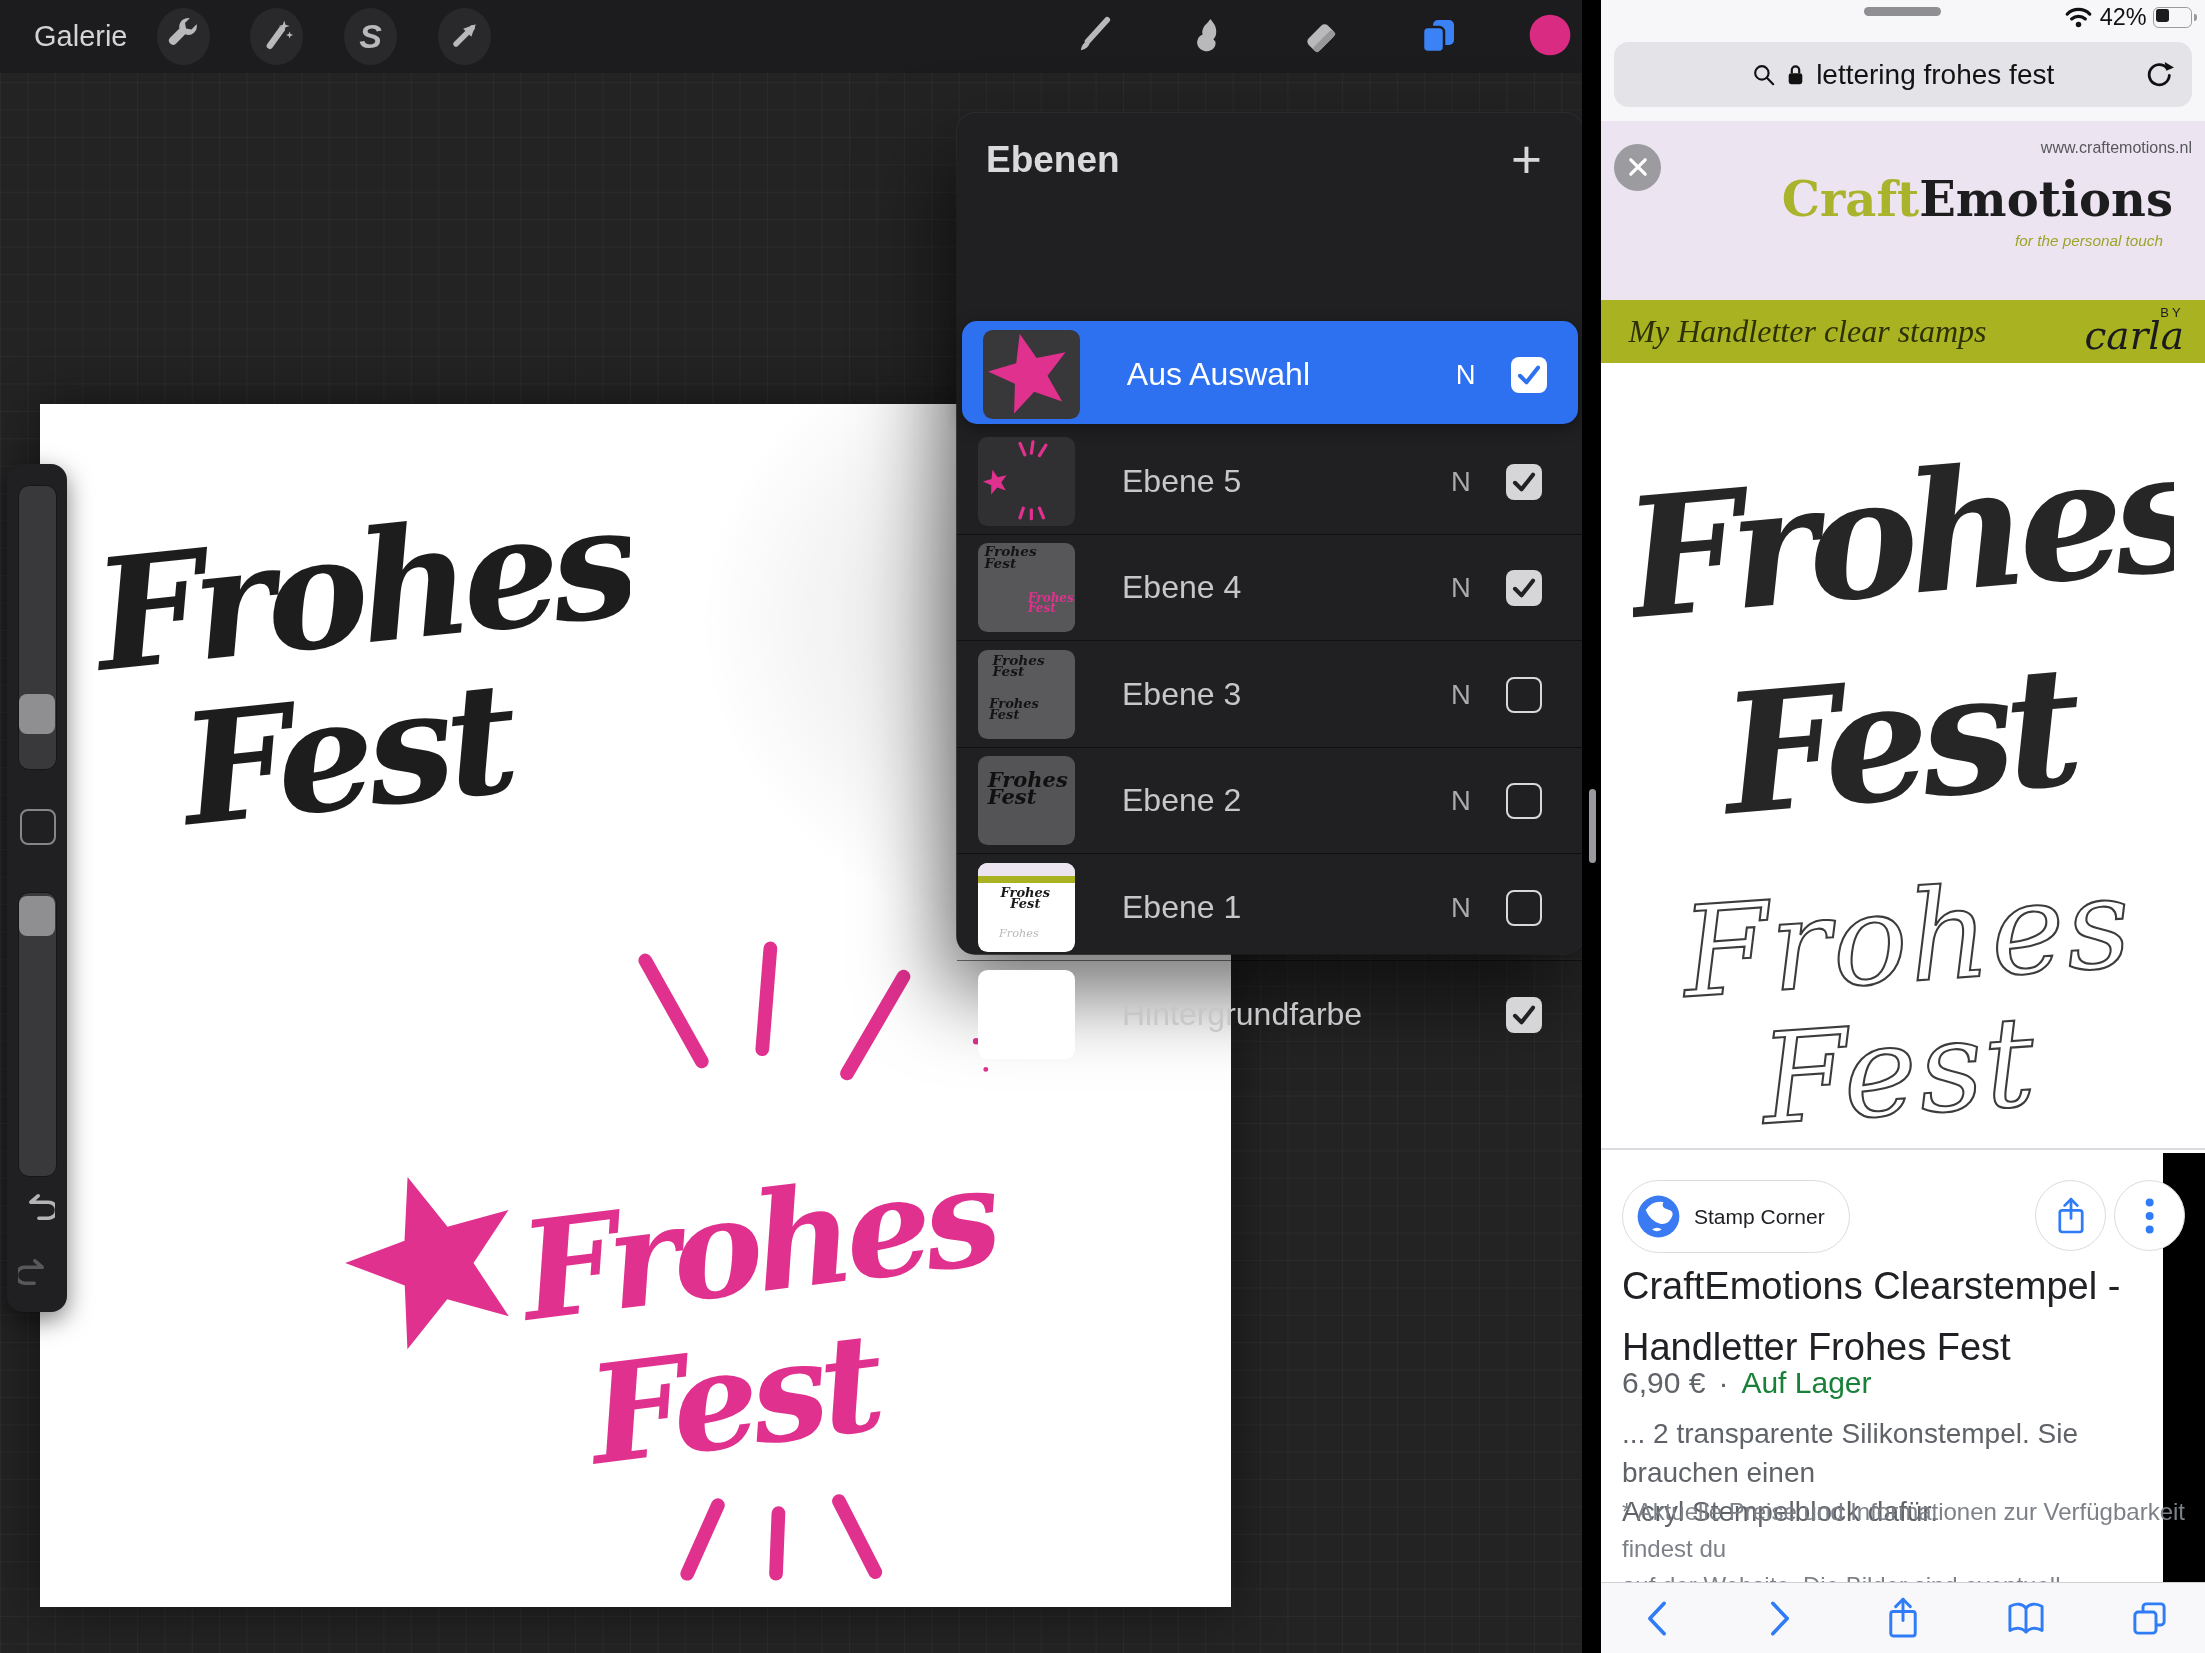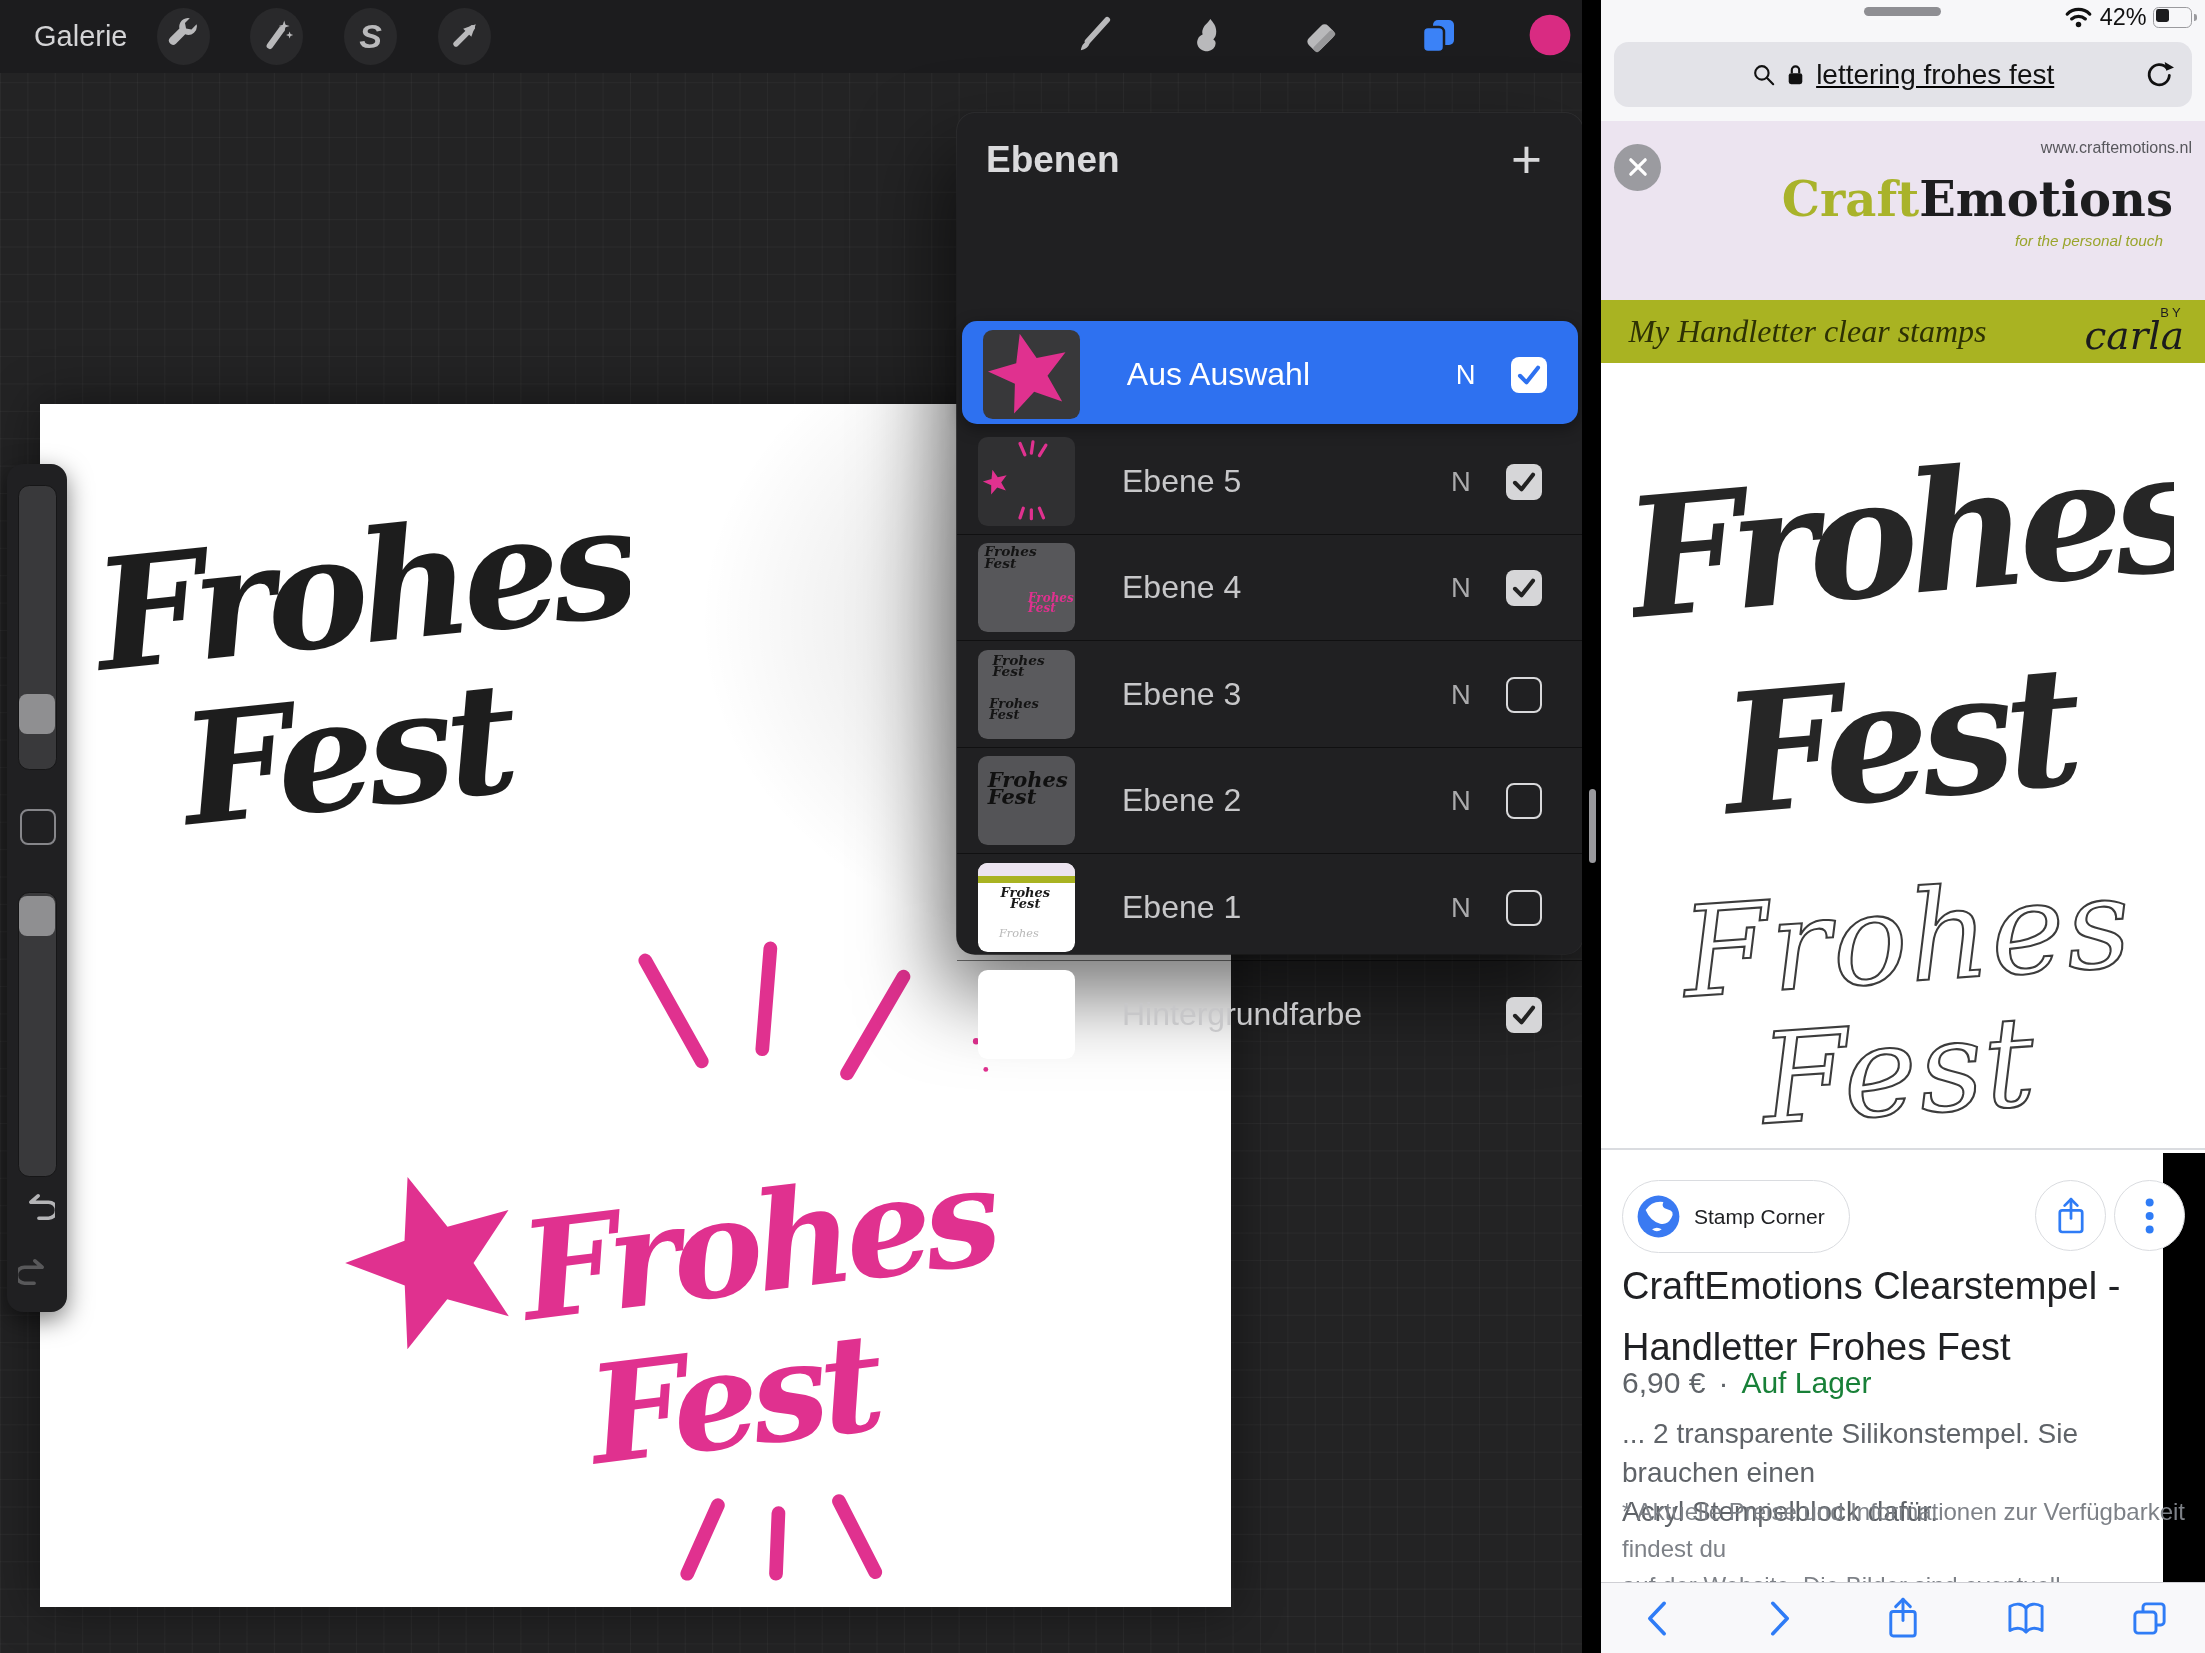--- a/index.html
+++ b/index.html
@@ -65,21 +65,21 @@
   
   .safari{left:1601px;top:0;width:562px;height:1653px;background:#fff;}
   .saf-top{left:0;top:0;width:604px;height:121px;background:#f7f7f9;}
   .handle-pill{left:263px;top:6.5px;width:77px;height:9px;border-radius:4.8px;background:#8e8e93;}
   .statR{right:13px;top:1.6px;height:32px;display:flex;align-items:center;gap:6.5px;}
   .battery-pct{font-size:23.4px;color:#111;}
   .batt{position:relative;width:37px;height:19.4px;border:1.6px solid #9a9a9e;border-radius:5.7px;}
   .batt i{position:absolute;left:1.6px;top:1.6px;width:13px;height:13px;background:#1c1c1e;border-radius:2.4px;}
   .batt u{position:absolute;right:-5.7px;top:5.7px;width:3.2px;height:7.3px;background:#9a9a9e;border-radius:0 2.4px 2.4px 0;}
   .searchbar{left:13px;top:42px;width:578px;height:65px;background:#e3e3e8;border-radius:14.5px;
-    display:flex;align-items:center;justify-content:center;gap:9.7px;text-decoration:underline;}
+    display:flex;align-items:center;justify-content:center;gap:9.7px;}
   .search-text{font-size:28px;color:#121212;}
   .reload{position:absolute;right:18px;top:0;height:65px;display:flex;align-items:center;}
 
   
   .img-card{left:0;top:121px;width:604px;height:1032px;background:#fff;}
   .card-head{left:0;top:0;width:604px;height:179px;background:#ece4f0;}
   .close-btn{left:13px;top:22.6px;width:47px;height:47px;border-radius:50%;background:#9b9ba0;
     display:flex;align-items:center;justify-content:center;}
   .site-url{right:13px;top:18px;font-size:16px;color:#57575c;}
   .brand{right:32px;top:50px;font-family:"DejaVu Serif",serif;font-size:48px;font-weight:bold;}

